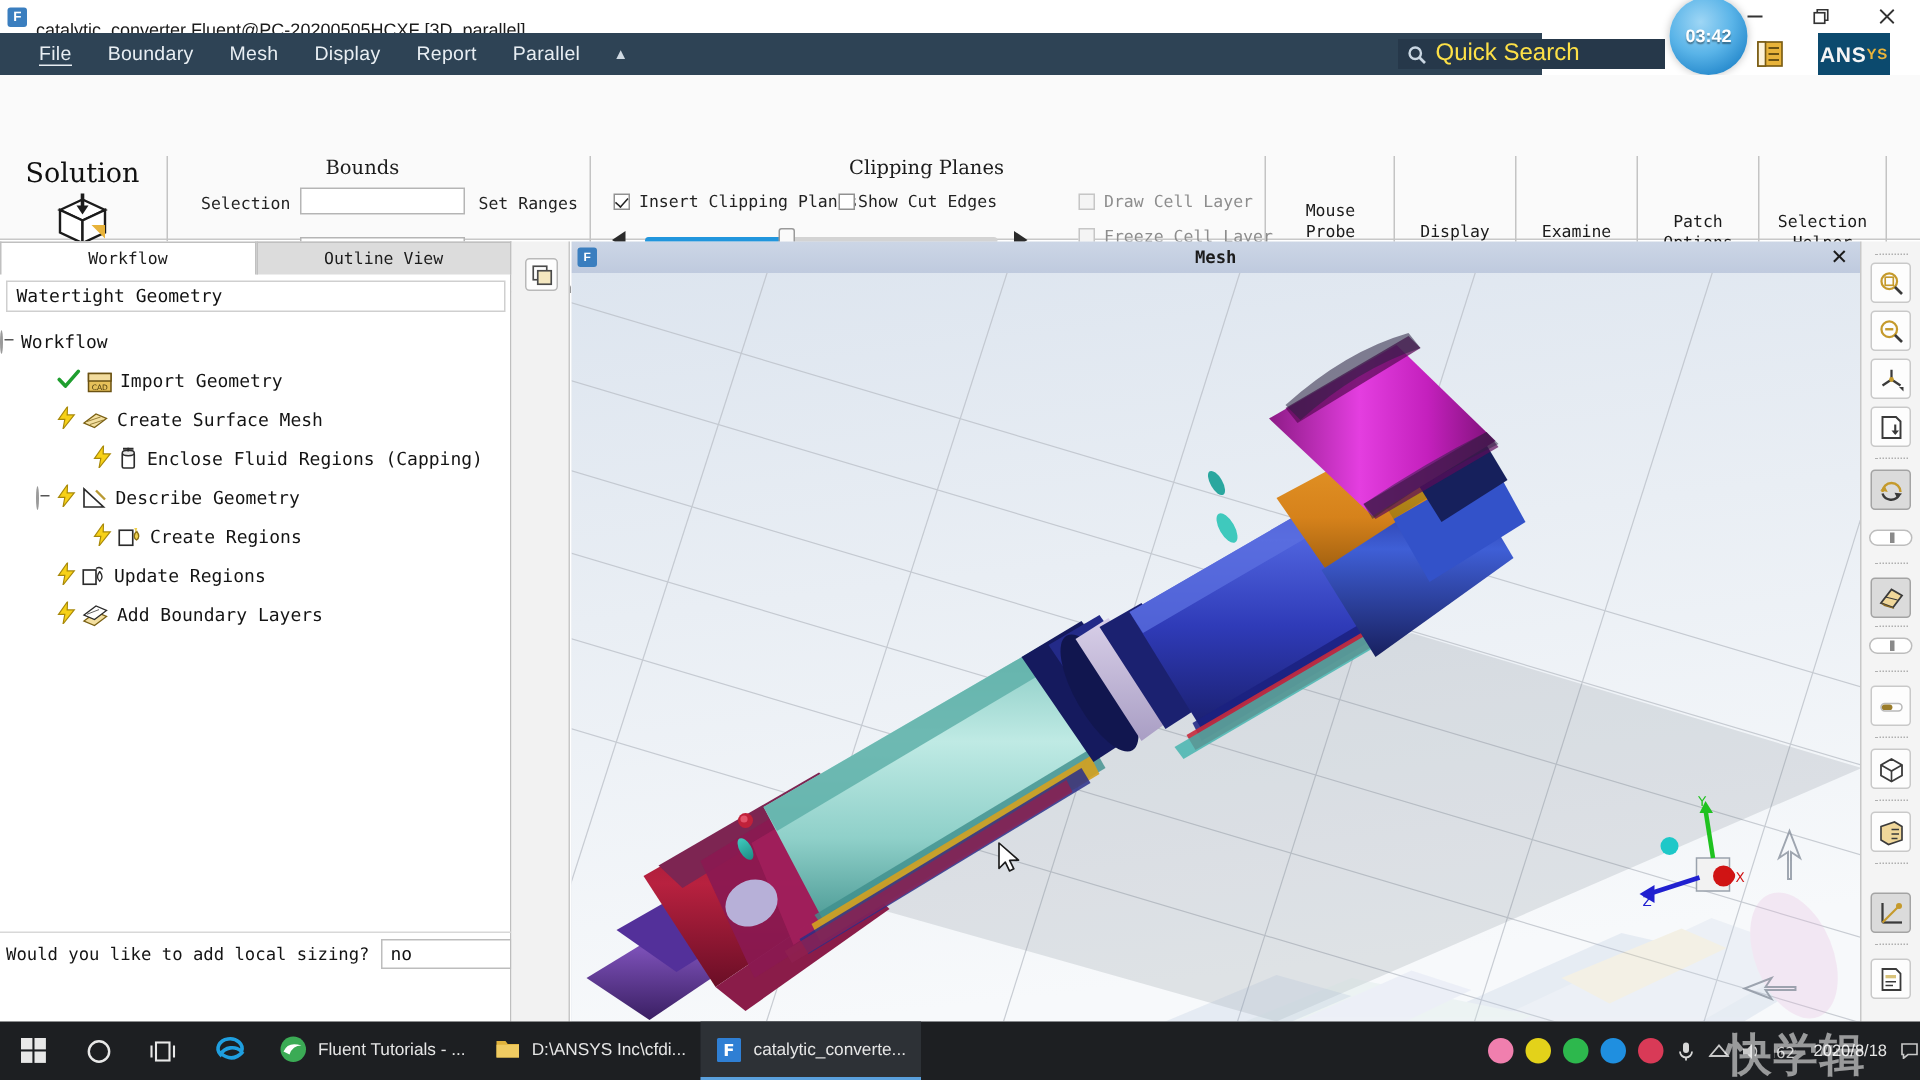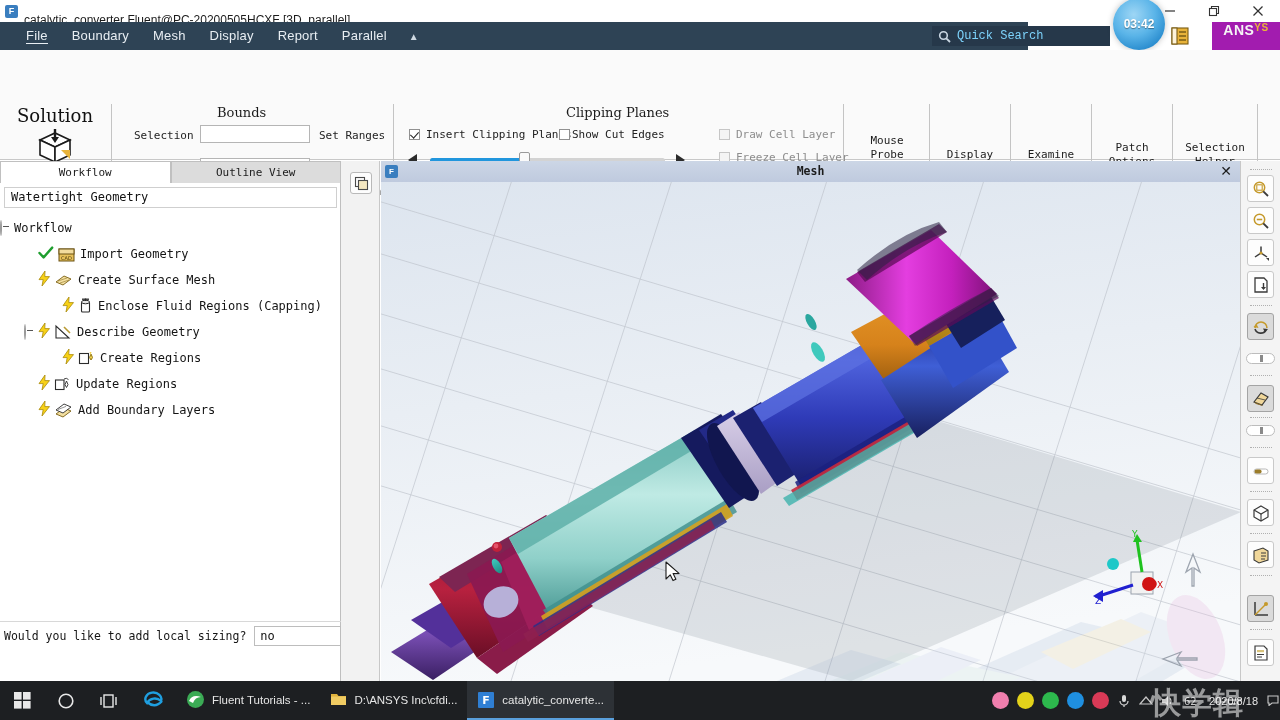--- a/index.html
+++ b/index.html
@@ -43,33 +43,33 @@
     line-height: 28px; white-space: nowrap; letter-spacing: .2px;
   }
   .menu-item.first { margin-left: 14px; }
   .menu-item.first span { border-bottom: 1px solid #e8eef3; }
   .menu-caret { color: #cfd9e2; font-size: 10px; margin-left: 10px; }
   .quick-search {
     position: absolute; left: 932px; top: 26px; width: 178px; height: 20px;
     background: #26384a; display: flex; align-items: center; padding-left: 6px;
   }
   .qs-icon { margin-right: 6px; display: flex; }
-  .qs-text { color: #7dd3fc; font-size: 12px; font-family: Liberation Mono, monospace; }
+  .qs-text { color: #fde047; font-size: 16px; font-family: Liberation Sans, sans-serif; }
   .clock-orb {
     position: absolute; left: 1113px; top: -2px; width: 52px; height: 52px;
     border-radius: 50%;
     background: radial-gradient(circle at 40% 32%, #9ed6f5 0%, #5ab4e8 45%, #2d8fd0 75%, #1f6fae 100%);
     box-shadow: 0 0 6px rgba(0,0,0,.25);
     display: flex; align-items: center; justify-content: center;
   }
   .clock-orb span { color: #ffffff; font-size: 12px; font-weight: bold; text-shadow: 0 1px 1px rgba(0,0,0,.4); }
   .doc-icon { position: absolute; left: 1170px; top: 26px; }
   .ansys-logo {
-    position: absolute; left: 1212px; top: 22px; width: 68px; height: 28px;
-    background: #a21caf; display: flex; justify-content: center;
+    position: absolute; left: 1212px; top: 22px; width: 48px; height: 28px;
+    background: #0c4a6e; display: flex; align-items: center; justify-content: center;
   }
   .ansys-logo .an { color: #f5f5f5; font-weight: bold; font-size: 14px; letter-spacing: .5px; }
   .ansys-logo .sys { color: #e8b33a; font-weight: bold; font-size: 10px; letter-spacing: .5px; }
 
   
   .ribbon {
     position: absolute; left: 0; top: 50px; width: 1280px; height: 110px;
     background: #fafafa; border-bottom: 1px solid #c8c8c8;
   }
   .rib-sep { position: absolute; top: 56px; width: 1px; height: 100px; background: #c4c4c4; top: 54px; }

